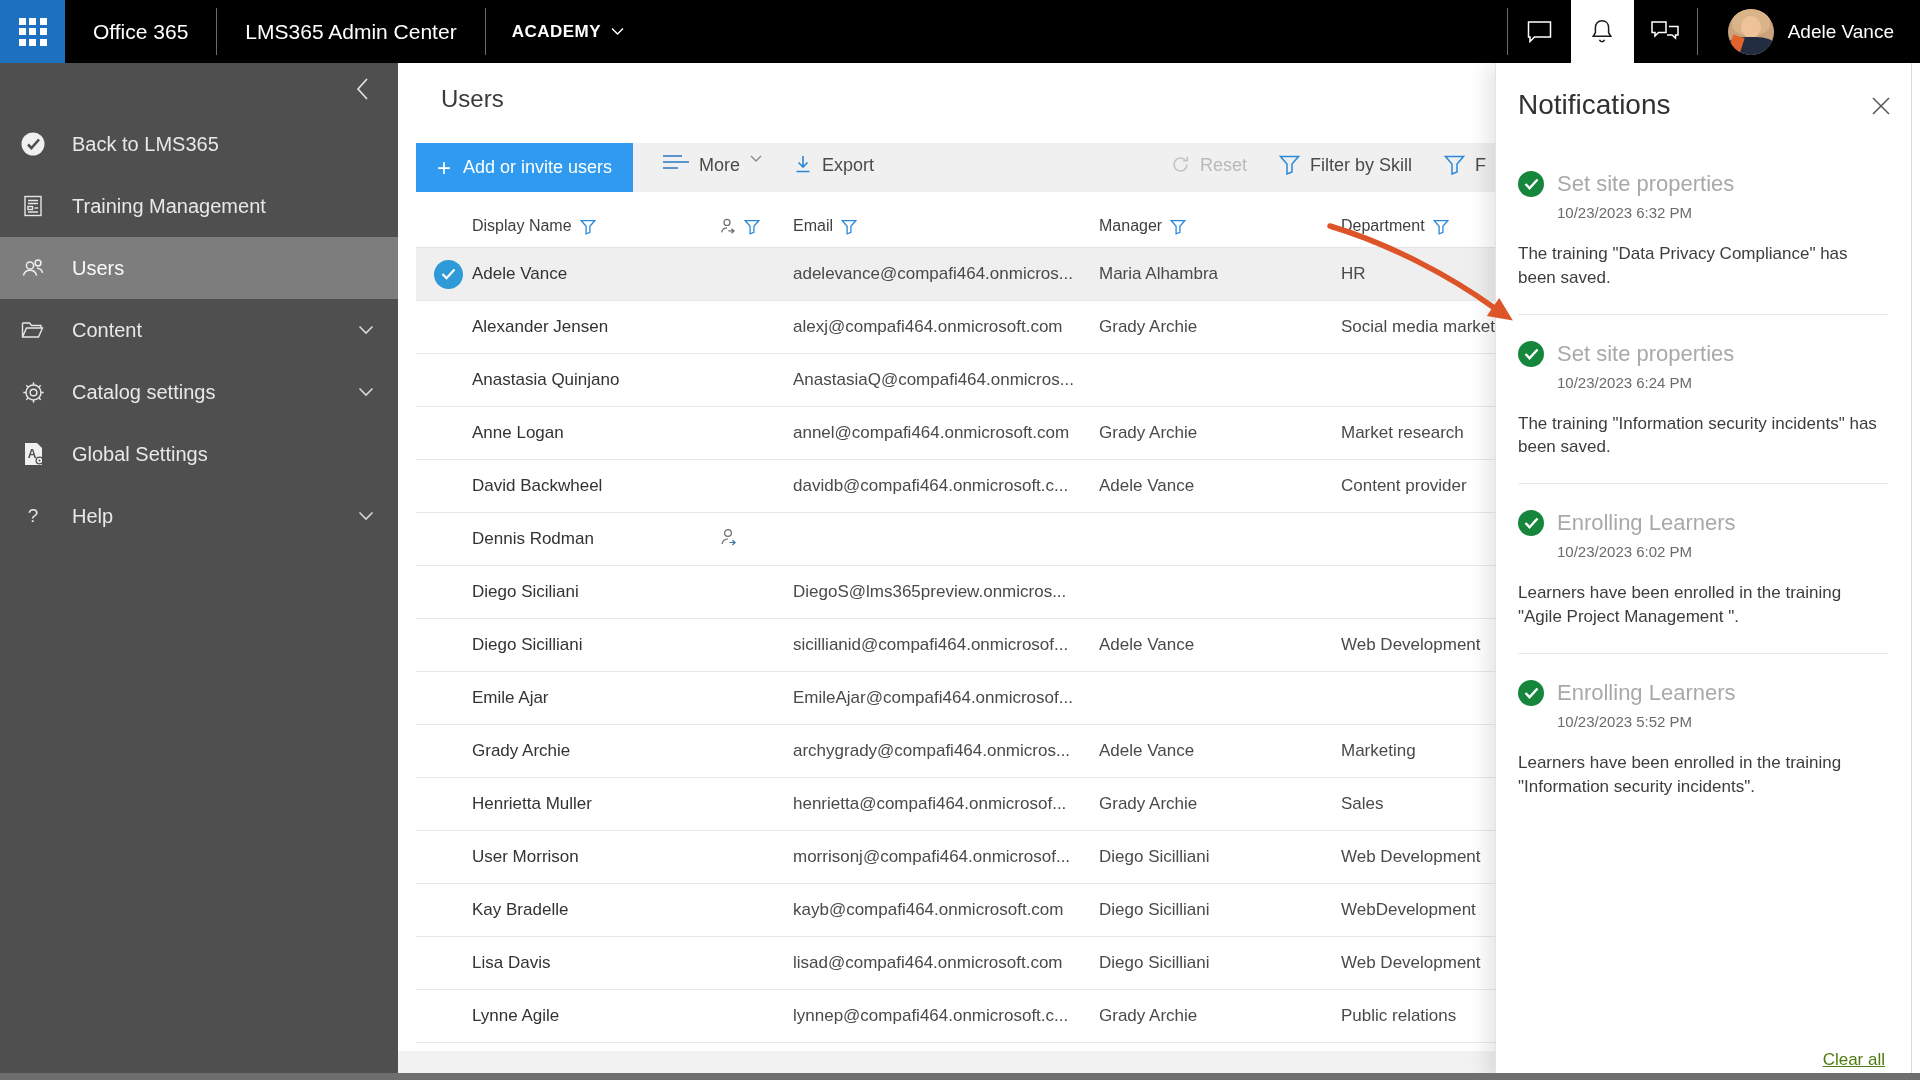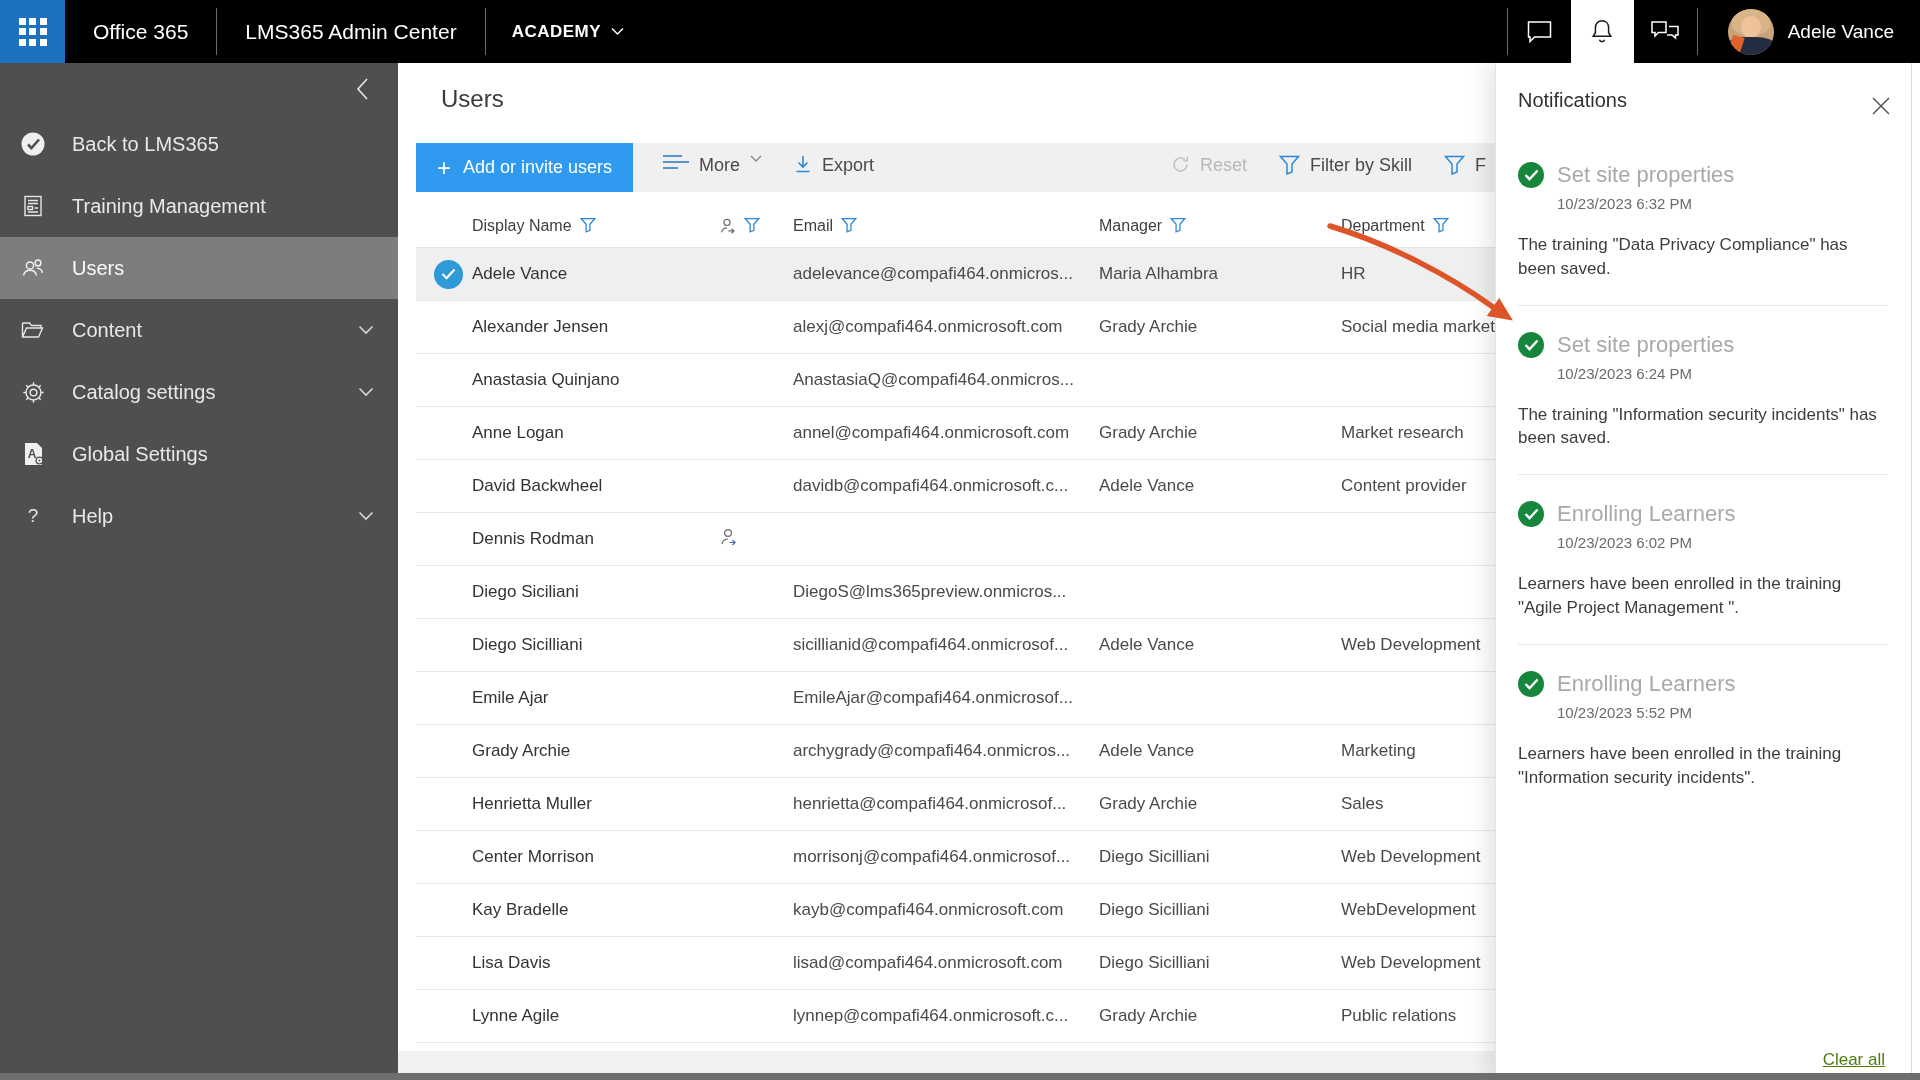--- a/index.html
+++ b/index.html
@@ -61,29 +61,29 @@
   .trow { height:53px; border-bottom:1px solid #e9e9e9; font-size:17px; color:#4a4a4a; }
   .trow.selected { background:#efefef; }
   .tc { padding-right:12px; white-space:nowrap; overflow:hidden; }
   .col-check { width:56px; padding-left:24px; flex:0 0 56px; }
   .col-name  { width:246px; flex:0 0 246px; color:#333; }
   .col-icon  { width:75px; flex:0 0 75px; }
   .col-email { width:306px; flex:0 0 306px; }
   .col-mgr   { width:242px; flex:0 0 242px; }
   .col-dept  { flex:1 1 auto; }
   .thead .col-name, .thead .col-email, .thead .col-mgr, .thead .col-dept { color:#3f3f3f; }
-  .hcell { display:flex; align-items:flex-start; gap:8px; }
+  .hcell { display:flex; align-items:flex-end; gap:8px; }
   .row-check { width:29px; height:29px; border-radius:50%; background:#2f9ad8; display:flex; align-items:center; justify-content:center; margin-left:-6px; }
   .main-footer { position:absolute; left:0; right:0; bottom:7px; height:22px; background:#f2f2f2; }
 
   
   .panel { position:absolute; left:1495px; top:63px; width:425px; height:1017px; background:#fff;
            border-left:1px solid #e3e3e3; box-shadow:-8px 0 20px rgba(0,0,0,.10); z-index:20; }
   .panel-inner { position:absolute; left:22px; right:32px; top:0; bottom:0; }
-  .panel-title { margin-top:26px; font-size:20px; color:#323130; }
+  .panel-title { margin-top:26px; font-size:28px; color:#323130; }
   .panel-close { position:absolute; right:26px; top:30px; width:26px; height:26px; display:flex; align-items:center; justify-content:center; }
   .n-list { margin-top:14px; }
   .n-item { padding:26px 0 24px 0; border-top:1px solid #e9e9e9; }
   .n-item:first-child { border-top:none; padding-top:36px; }
   .n-head { display:flex; align-items:center; gap:13px; }
   .n-status { width:26px; height:26px; border-radius:50%; flex:0 0 26px; display:flex; align-items:center; justify-content:center; }
   .n-status.error { background:#dc4e1e; }
   .n-status.success { background:#15863c; }
   .n-title { font-size:22px; color:#a9a9a9; }
   .n-time { margin:7px 0 0 39px; font-size:15px; color:#6b6b6b; }
@@ -423,21 +423,21 @@
           <div class="trow">
             <div class="tc col-check"></div>
             <div class="tc col-name">Henrietta Muller</div>
             <div class="tc col-icon"></div>
             <div class="tc col-email">henrietta@compafi464.onmicrosof...</div>
             <div class="tc col-mgr">Grady Archie</div>
             <div class="tc col-dept">Sales</div>
           </div>
           <div class="trow">
             <div class="tc col-check"></div>
-            <div class="tc col-name">Center Morrison</div>
+            <div class="tc col-name">User Morrison</div>
             <div class="tc col-icon"></div>
             <div class="tc col-email">morrisonj@compafi464.onmicrosof...</div>
             <div class="tc col-mgr">Diego Sicilliani</div>
             <div class="tc col-dept">Web Development</div>
           </div>
           <div class="trow">
             <div class="tc col-check"></div>
             <div class="tc col-name">Kay Bradelle</div>
             <div class="tc col-icon"></div>
             <div class="tc col-email">kayb@compafi464.onmicrosoft.com</div>

